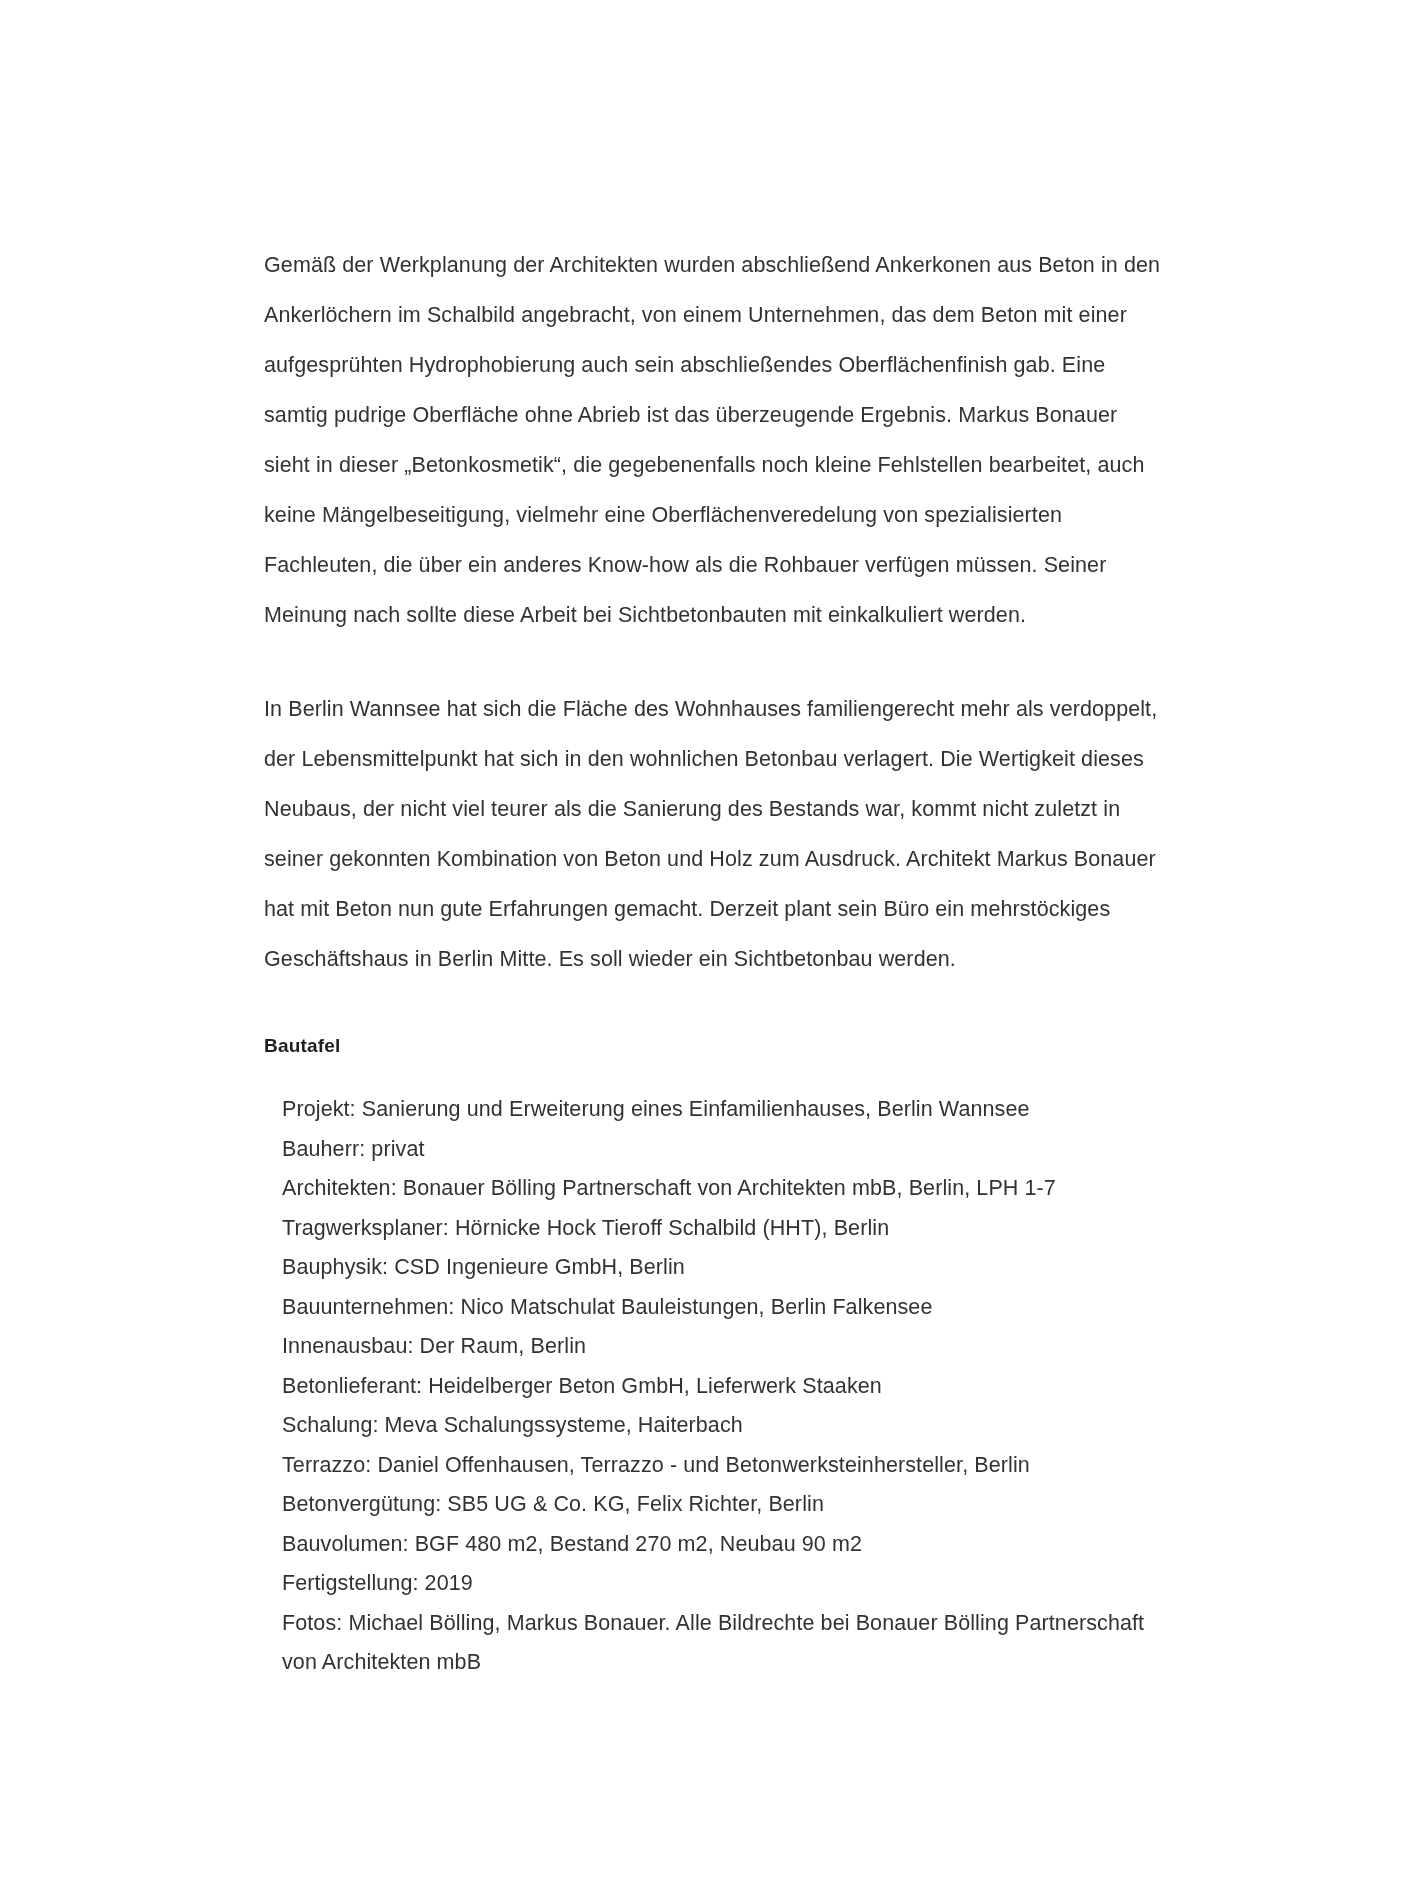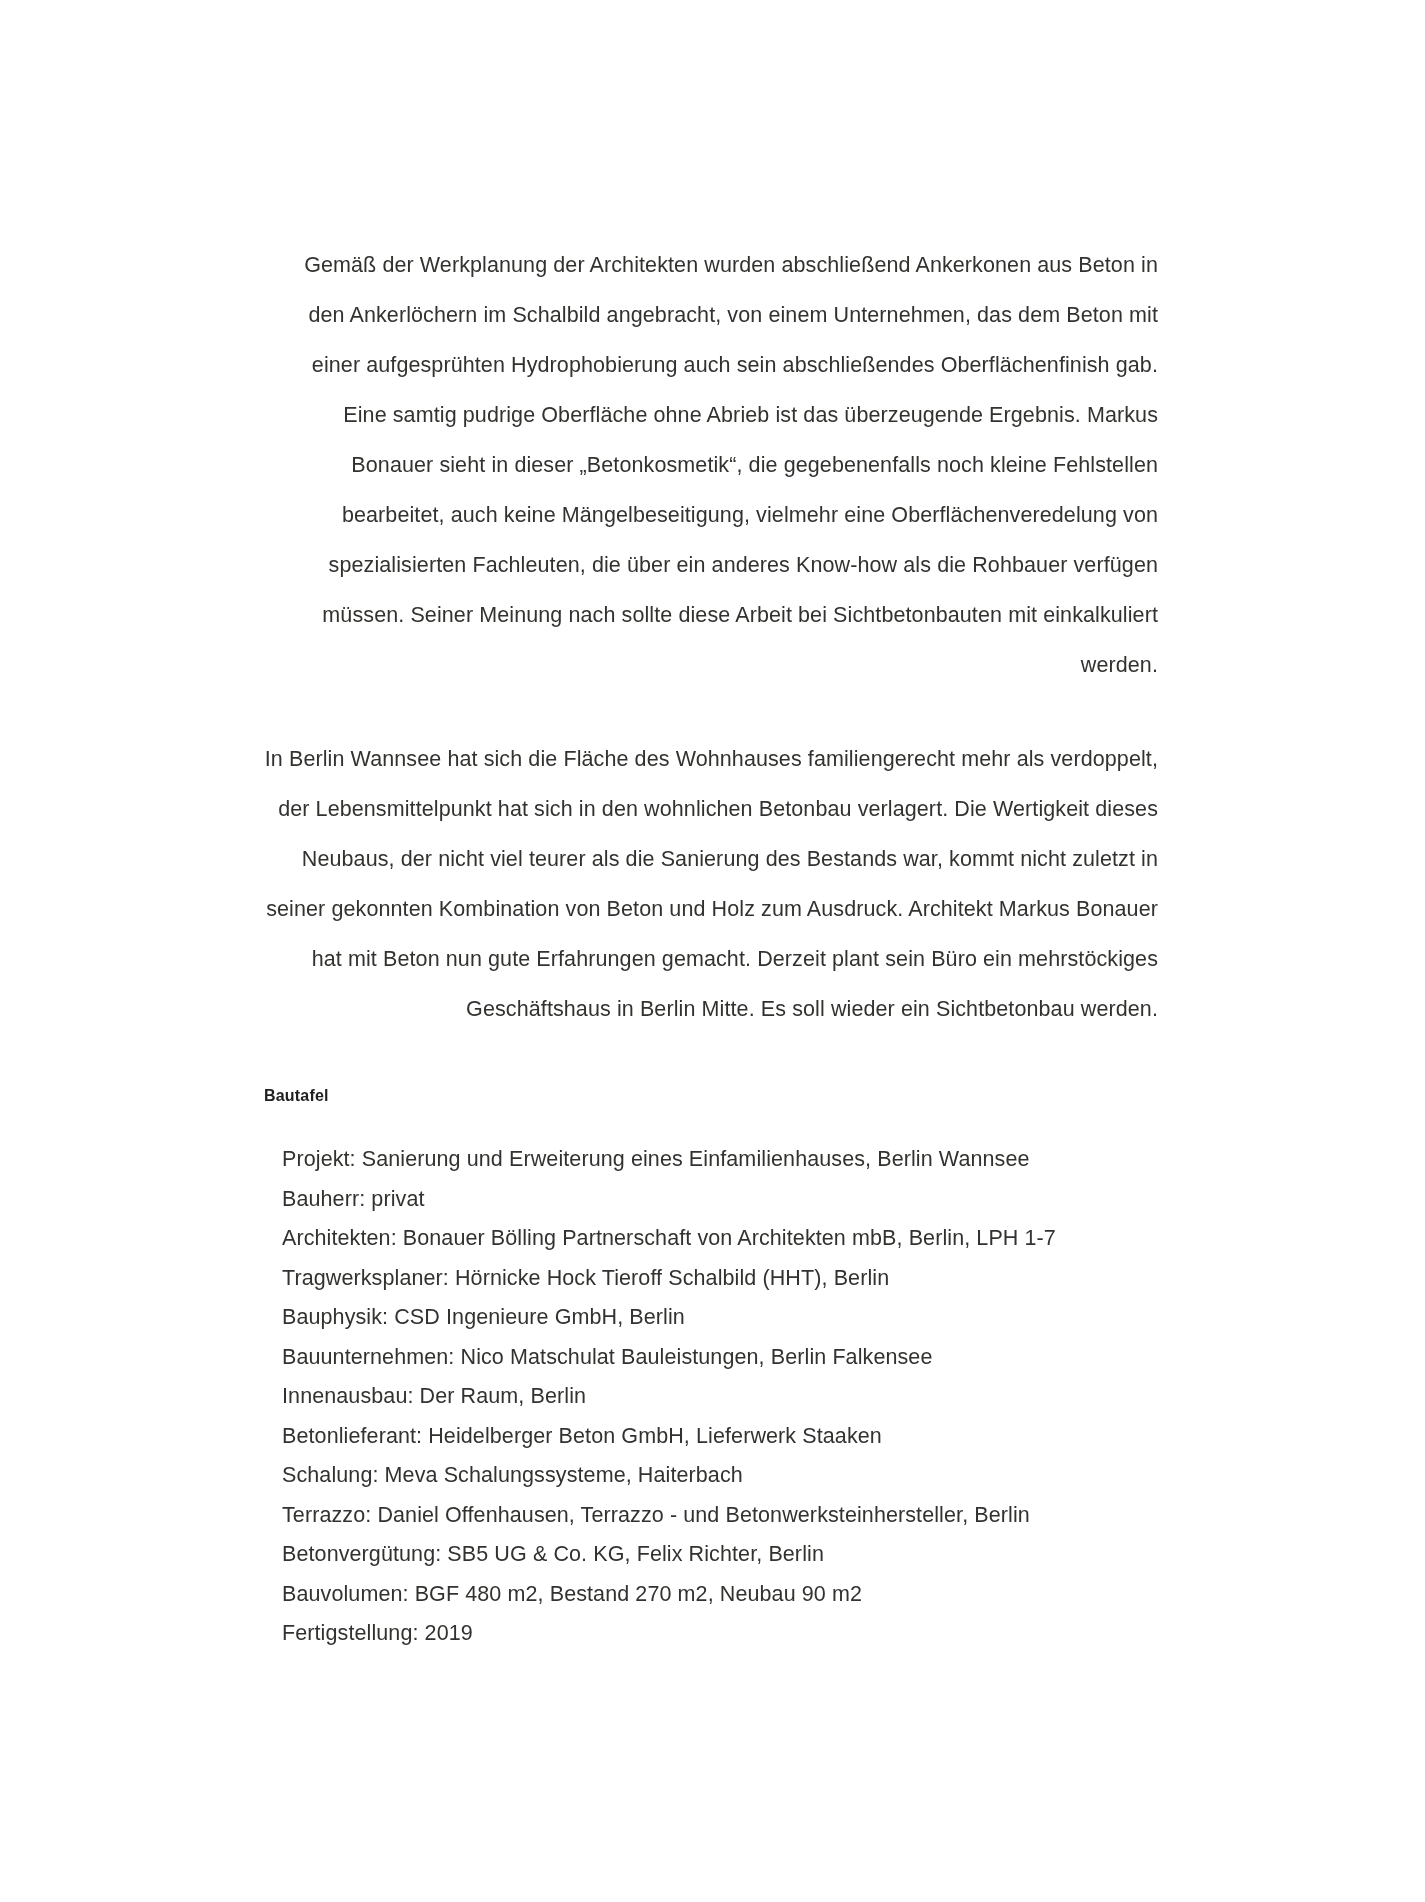--- a/index.html
+++ b/index.html
@@ -22,30 +22,30 @@
     background: #ffffff;
     box-sizing: border-box;
   }
   .content {
     position: absolute;
     left: 264px;
     top: 240px;
     width: 910px;
   }
   p.para {
-    margin: 0 16px 44px 0;
+    margin: 0 8px 44px 0;
     font-size: 21.5px;
     line-height: 50px;
     color: #32332f;
     letter-spacing: 0.1px;
-    text-align: right;
+    text-align: left;
   }
   h2.section-heading {
     margin: 2px 0 26px 0;
-    font-size: 16px;
+    font-size: 19px;
     line-height: 36px;
     font-weight: bold;
     color: #1f201d;
     letter-spacing: 0.2px;
   }
   ul.facts {
     list-style: none;
     margin: 18px;
     padding: 0;
   }
@@ -77,16 +77,17 @@
       <li>Tragwerksplaner: Hörnicke Hock Tieroff Schalbild (HHT), Berlin</li>
       <li>Bauphysik: CSD Ingenieure GmbH, Berlin</li>
       <li>Bauunternehmen: Nico Matschulat Bauleistungen, Berlin Falkensee</li>
       <li>Innenausbau: Der Raum, Berlin</li>
       <li>Betonlieferant: Heidelberger Beton GmbH, Lieferwerk Staaken</li>
       <li>Schalung: Meva Schalungssysteme, Haiterbach</li>
       <li>Terrazzo: Daniel Offenhausen, Terrazzo - und Betonwerksteinhersteller, Berlin</li>
       <li>Betonvergütung: SB5 UG &amp; Co. KG, Felix Richter, Berlin</li>
       <li>Bauvolumen: BGF 480 m2, Bestand 270 m2, Neubau 90 m2</li>
       <li>Fertigstellung: 2019</li>
+      <li class="wrap">Fotos: Michael Bölling, Markus Bonauer. Alle Bildrechte bei Bonauer Bölling Partnerschaft von Architekten mbB</li>
     </ul>
 
   </div>
 </div>
 
 </body></html>

